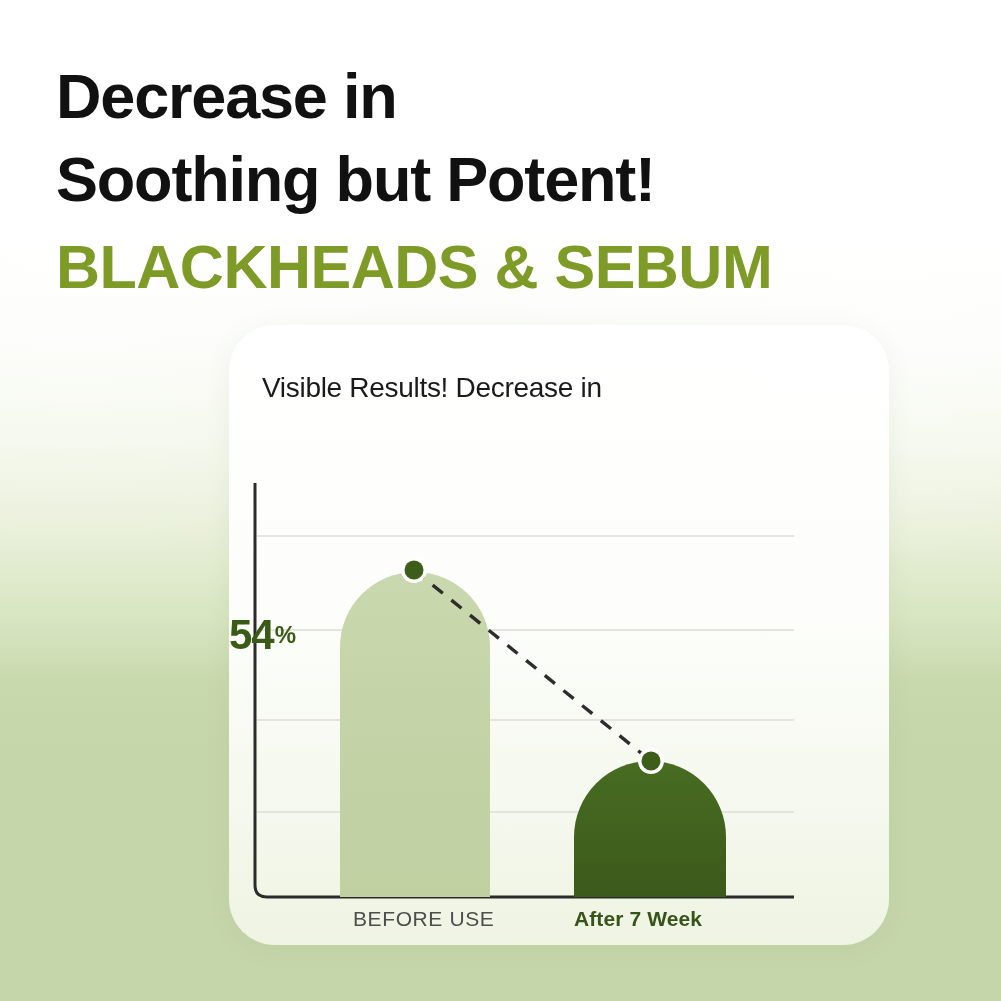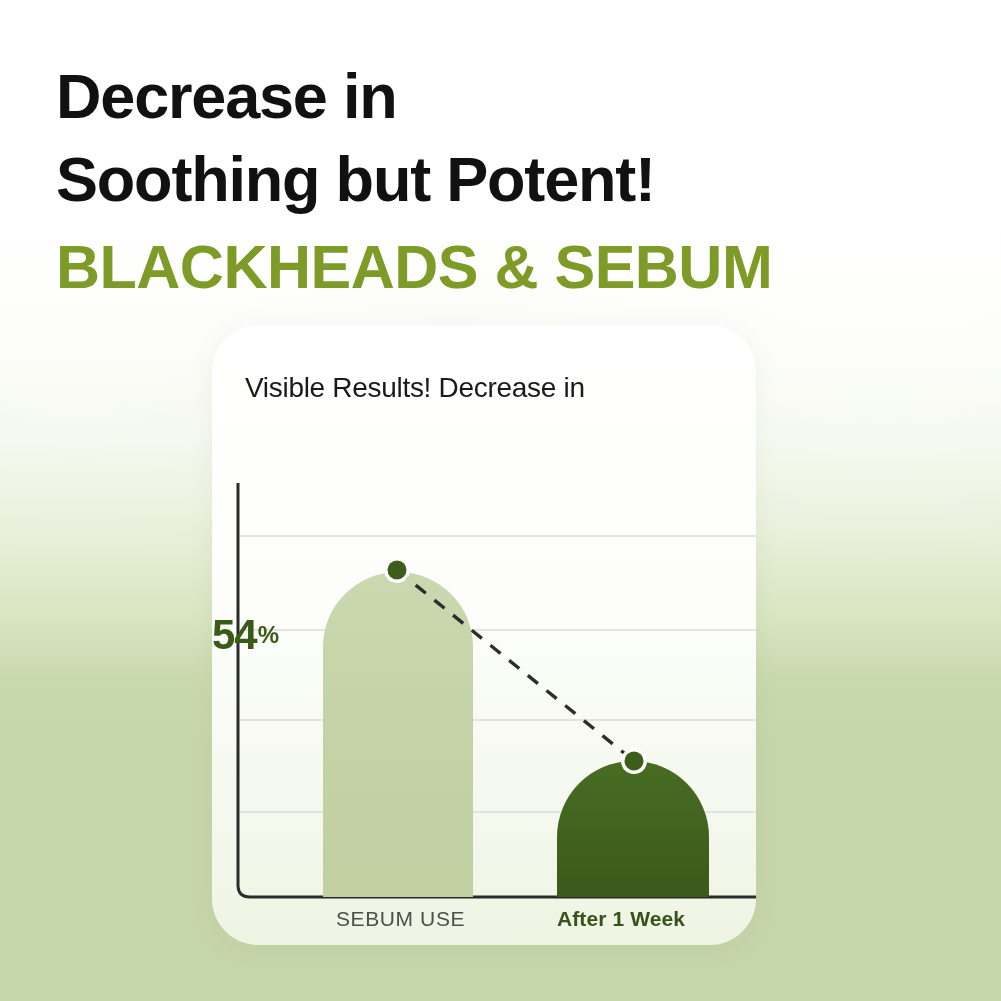--- a/index.html
+++ b/index.html
@@ -59,23 +59,23 @@
   .head-line.accent {
     color: #7d9b26;
     font-size: 61px;
     letter-spacing: -0.5px;
     margin-top: 5px;
   }
 
   
   #result-card {
     position: absolute;
-    left: 212px;
+    left: 229px;
     top: 325px;
-    width: 544px;
+    width: 660px;
     height: 620px;
     background: linear-gradient(to bottom, #ffffff 0%, #fdfefb 45%, #f5f8ee 78%, #eef4e2 100%);
     border-radius: 46px;
     box-shadow: 0 4px 26px rgba(90,110,60,0.07);
     overflow: hidden;
   }
 
   #card-heading {
     position: absolute;
     left: 33px;
@@ -208,17 +208,17 @@
       <circle cx="422" cy="436" r="9.5" fill="#3d5e1b"></circle>
     </g>
   </svg>
 
   <div id="donut-label">
     <span id="donut-value">54</span>
       <span id="donut-unit">%</span>
   </div>
 
   <div id="x-labels">
-    <div class="x-label before">SEBUM USE</div>
-    <div class="x-label after">After 1 Week</div>
+    <div class="x-label before">BEFORE USE</div>
+    <div class="x-label after">After 7 Week</div>
   </div>
 
 </div>
 
 </body></html>

